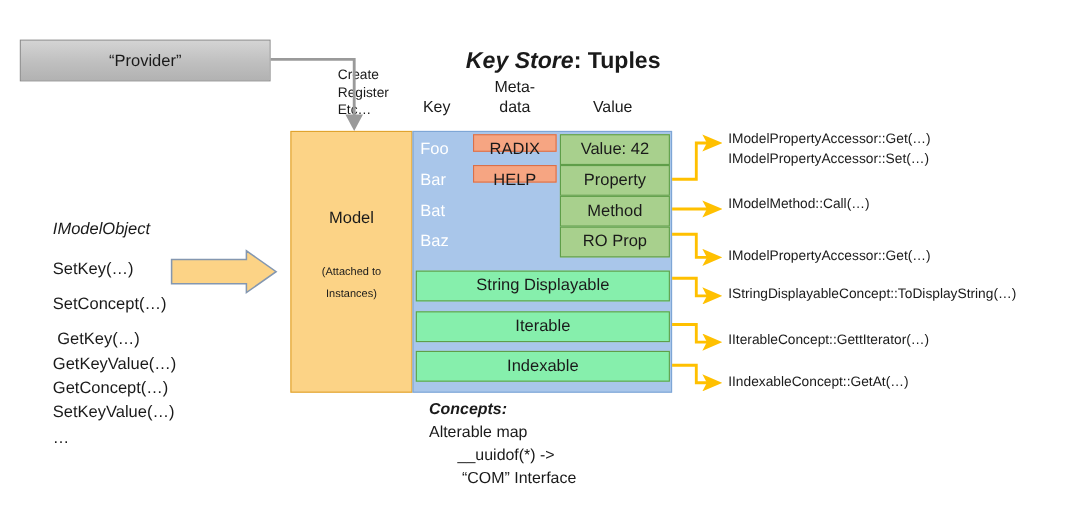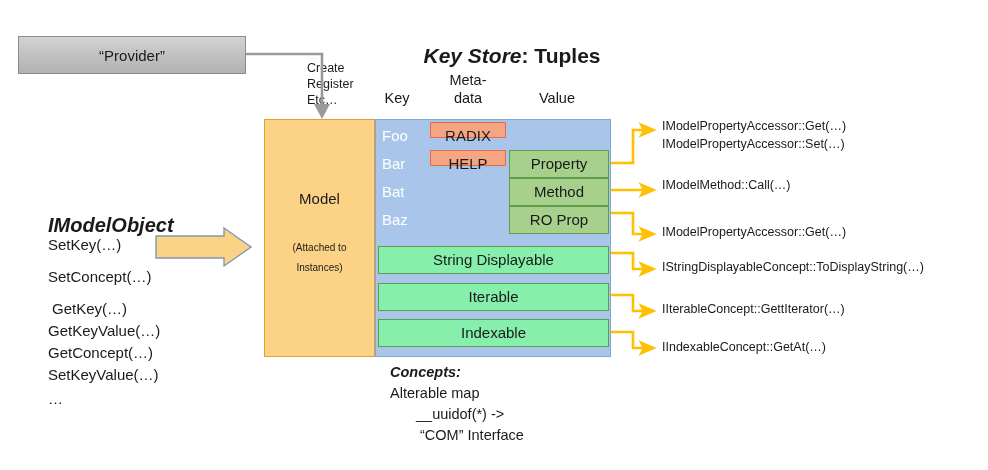--- a/index.html
+++ b/index.html
@@ -154,24 +154,23 @@
     font-size: 14.5px;
     line-height: 21px;
   }
   #concepts-block .title { font-weight: bold; font-style: italic; }
   #concepts-block .ind1 { padding-left: 26px; }
   #concepts-block .ind2 { padding-left: 30px; }
 
   
   #imodelobject-title {
     left: 48px; top: 200px;
-    font-size: 20px;
-    font-weight: bold;
+    font-size: 15px;
+    font-weight: normal;
     font-style: italic;
-    margin-top: 14px;
   }
   .imo-item {
     left: 48px;
     font-size: 15px;
     white-space: nowrap;
   }
 
   
   .annot {
     font-size: 12.5px;
@@ -224,20 +223,21 @@
   <div class="abs" id="keystore-panel"></div>
 
   <div class="abs key-cell" style="top:122px;">Foo</div>
   <div class="abs key-cell" style="top:150px;">Bar</div>
   <div class="abs key-cell" style="top:178px;">Bat</div>
   <div class="abs key-cell" style="top:206px;">Baz</div>
 
   <div class="abs meta-cell" style="top:122px;">RADIX</div>
   <div class="abs meta-cell" style="top:150px;">HELP</div>
 
+  <div class="abs value-cell" style="top:122px;">Value: 42</div>
   <div class="abs value-cell" style="top:150px;">Property</div>
   <div class="abs value-cell" style="top:178px;">Method</div>
   <div class="abs value-cell" style="top:206px;">RO Prop</div>
 
   <div class="abs wide-cell" style="top:246px;">String Displayable</div>
   <div class="abs wide-cell" style="top:283px;">Iterable</div>
   <div class="abs wide-cell" style="top:319px;">Indexable</div>
 
   <div class="abs" id="concepts-block">
     <div class="title">Concepts:</div>

